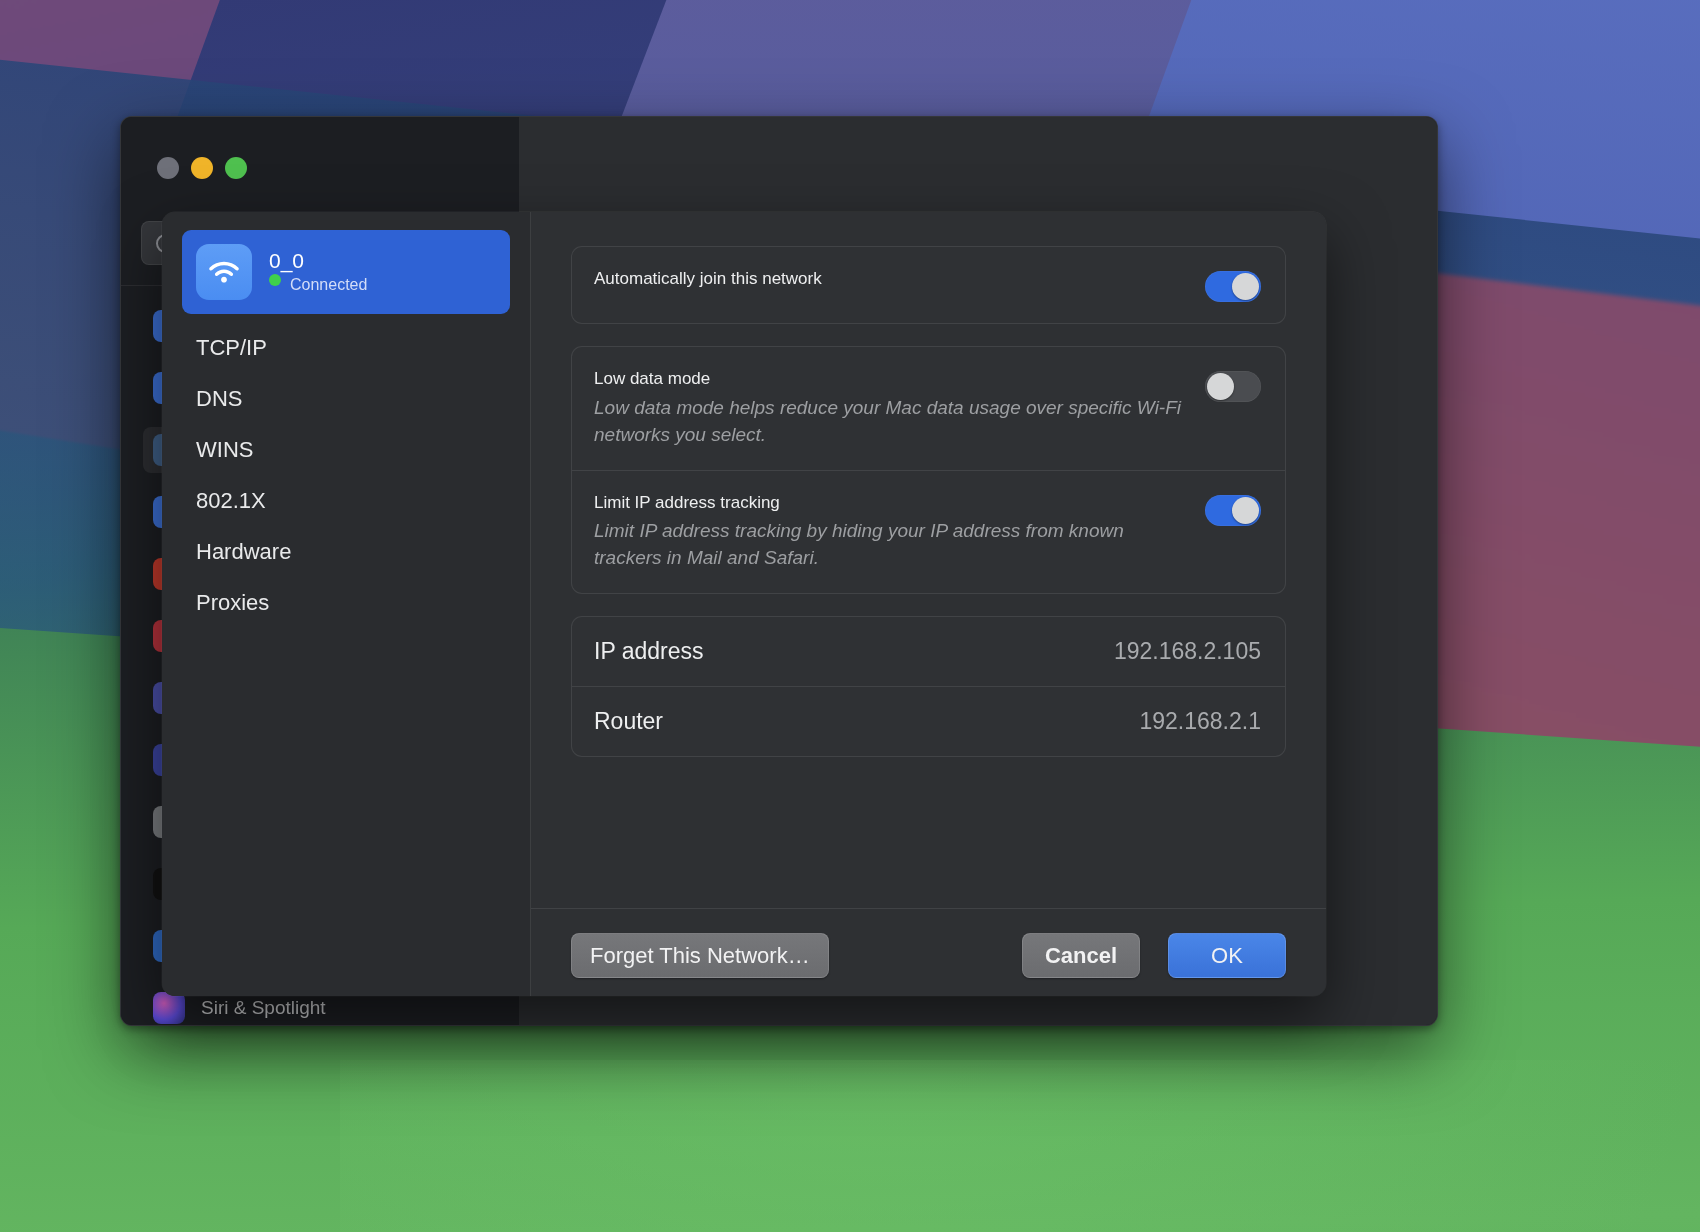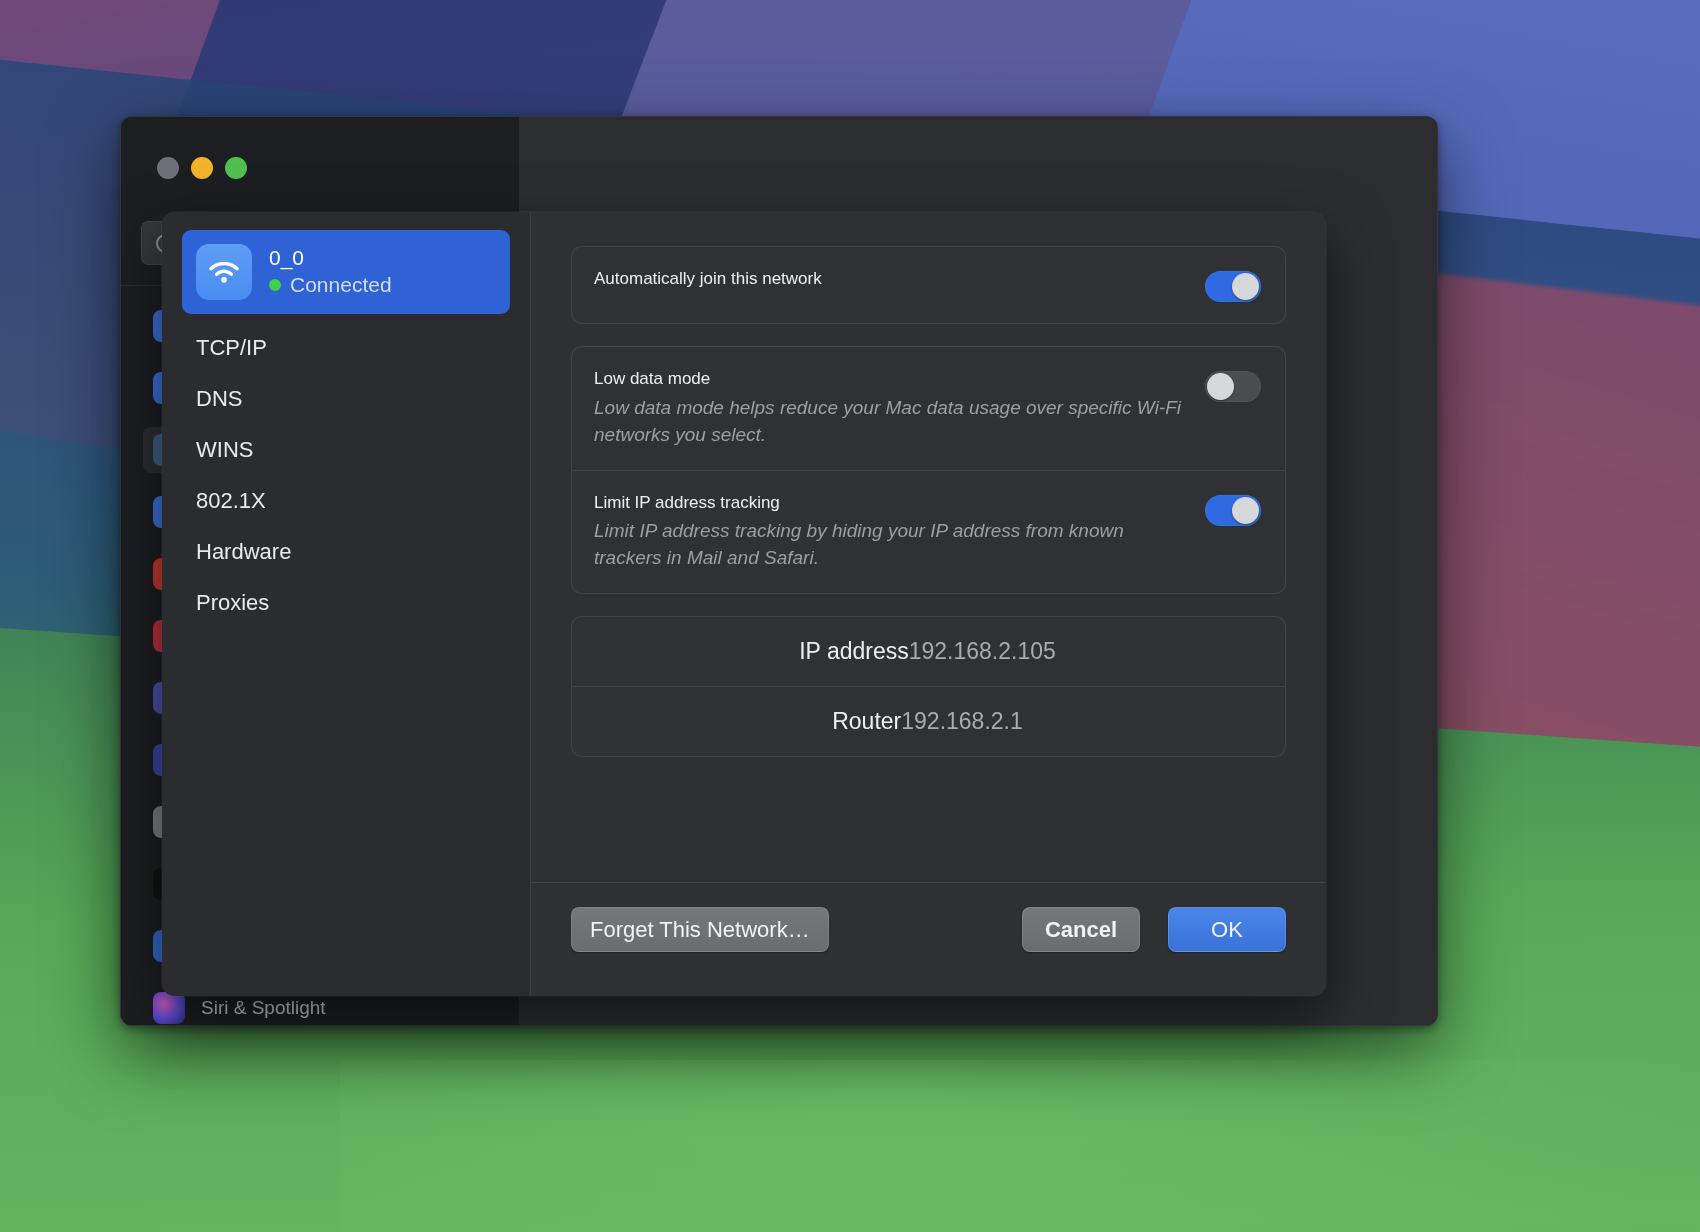--- a/index.html
+++ b/index.html
@@ -193,22 +193,22 @@
   }
   .wifi-tile {
     width:56px; height:56px; border-radius:13px; flex:none;
     background:linear-gradient(180deg,#5e9df6,#4a8df2);
     display:flex; align-items:center; justify-content:center;
   }
   .wifi-tile svg { width:36px; height:28px; display:block; }
   .net-text { margin-left:17px; }
   .net-name { font-size:21px; color:#ffffff; line-height:1.25; }
   .net-status {
-    font-size:21px; color:#d3ddf8;
-    display:flex; align-items:center; gap:9px; line-height:1.35;
+    font-size:16px; color:#d3ddf8;
+    display:flex; align-items:flex-start; gap:9px; line-height:1.35;
   }
   .dot-green {
     width:12px; height:12px; border-radius:50%; background:#3fd04a;
     display:inline-block; flex:none;
   }
 
   .sb-item {
     height:51px;
     display:flex; align-items:center;
     padding-left:34px;
@@ -255,31 +255,31 @@
     position:absolute; top:2px; left:2px;
     width:27px; height:27px; border-radius:50%;
     background:#d6d7d8;
     box-shadow:0 1px 2px rgba(0,0,0,0.4);
     transition:none;
   }
   .toggle.on .knob { left:27px; }
 
   
   .inforow {
-    display:flex; align-items:center; justify-content:center;
+    display:flex; align-items:center; justify-content:space-between;
     padding:21px 24px 21px 22px;
   }
   .inforow + .inforow { border-top:1px solid rgba(255,255,255,0.09); }
   .info-label { font-size:23px; color:#eeeff0; }
   .info-value { font-size:23px; color:#a9abae; }
 
   
   #sheet-footer {
     border-top:1px solid rgba(255,255,255,0.09);
-    padding:24px 40px 44px 40px;
+    padding:24px 40px 18px 40px;
     display:flex; align-items:center;
   }
   .btn {
     border-radius:8px;
     font-size:22px;
     padding:0 18px;
     height:45px;
     display:flex; align-items:center; justify-content:center;
     border:0.5px solid rgba(255,255,255,0.12);
     color:#f2f2f3;

